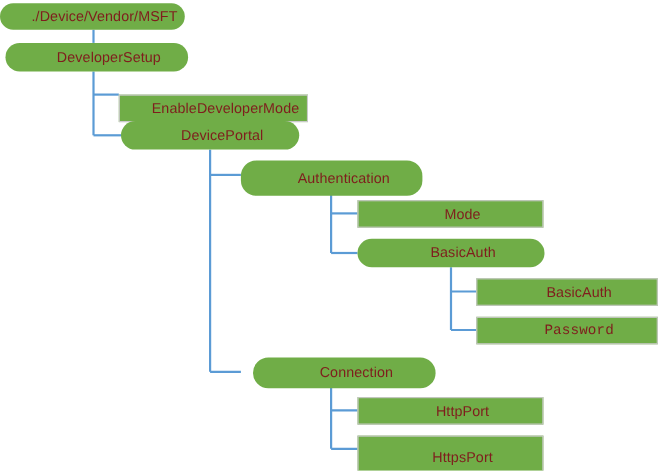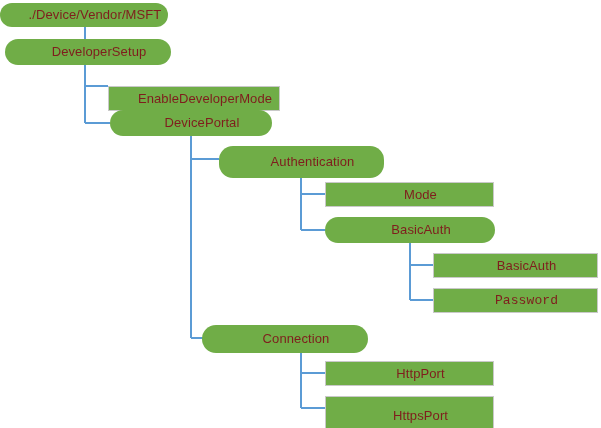--- a/index.html
+++ b/index.html
@@ -112,21 +112,21 @@
   </div>
 
   <div class="node square" style="left:433px; top:253px; width:165px; height:25px;">
     <span class="node-label">BasicAuth</span>
   </div>
 
   <div class="node square" style="left:433px; top:288px; width:165px; height:25px;font-family:Liberation Mono, monospace;">
     <span class="node-label">Password</span>
   </div>
 
-  <div class="node rounded" style="left:202px; top:325px; width:166px; height:28px;text-align:center;">
+  <div class="node rounded" style="left:230px; top:325px; width:166px; height:28px;text-align:center;">
     <span class="node-label">Connection</span>
   </div>
 
   <div class="node square" style="left:325px; top:361px; width:169px; height:25px;">
     <span class="node-label">HttpPort</span>
   </div>
 
   <div class="node square" style="left:325px; top:396px; width:169px; height:39px;">
     <span class="node-label">HttpsPort</span>
   </div>

